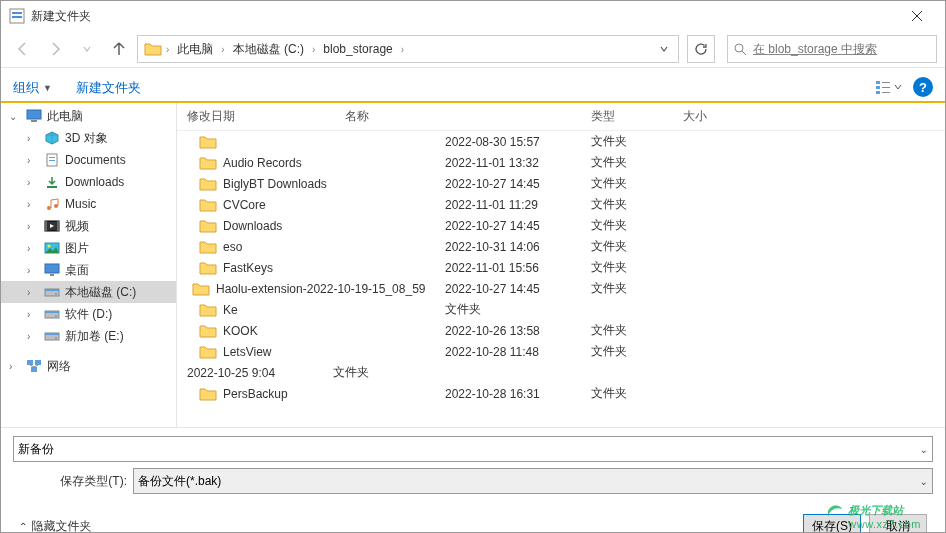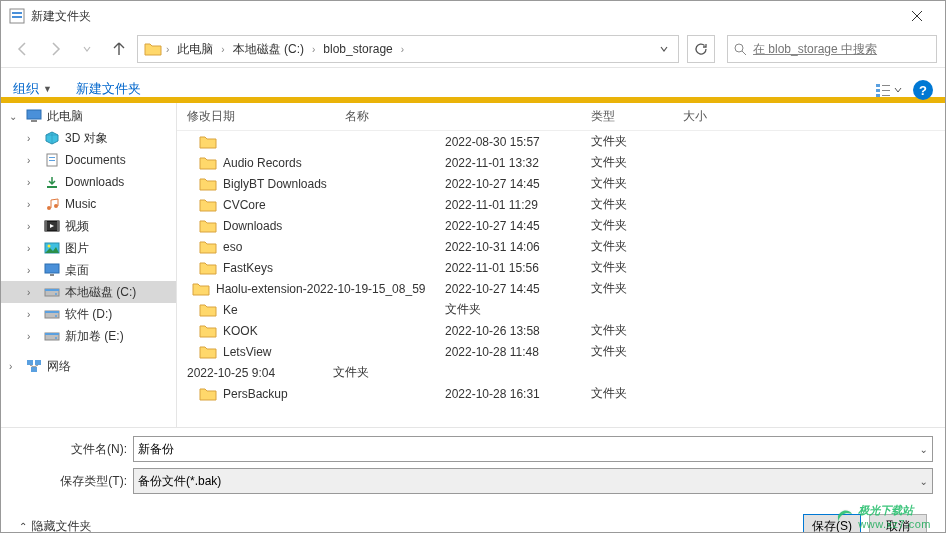--- a/index.html
+++ b/index.html
@@ -16,21 +16,21 @@
 .breadcrumb-bar .folder-icon-small { width: 22px; height: 22px; display: flex; align-items: center; justify-content: center; margin-left: 2px; }
 .breadcrumb-bar .crumb { padding: 0 6px; height: 26px; display: flex; align-items: center; font-size: 12px; color: #333; }
 .breadcrumb-bar .crumb-sep { color: #888; font-size: 10px; padding: 0 2px; }
 .breadcrumb-bar .spacer { flex: 1; }
 .breadcrumb-bar .dropdown-chev { width: 24px; height: 26px; display: flex; align-items: center; justify-content: center; color: #666; }
 .refresh-btn { width: 28px; height: 28px; border: 1px solid #ccc; display: flex; align-items: center; justify-content: center; margin-left: 4px; }
 .search-box { width: 210px; height: 28px; border: 1px solid #ccc; margin-left: 8px; display: flex; align-items: center; padding: 0 6px; font-size: 12px; color: #888; text-decoration: underline; }
 .search-box .search-icon { margin-right: 6px; }
 .search-box input { border: none; outline: none; flex: 1; font-size: 12px; color: #333; }
 
-.toolbar { height: 36px; border-top: 1px solid #e5e5e5; border-bottom: 6px solid #eab308; display: flex; align-items: flex-start; padding: 12px 12px; font-size: 13px; }
+.toolbar { height: 36px; border-top: 1px solid #e5e5e5; border-bottom: 2px solid #eab308; display: flex; align-items: flex-end; padding: 4px 12px; font-size: 13px; }
 .toolbar .tb-item { color: #0066cc; margin-right: 24px; display: flex; align-items: center; cursor: default; }
 .toolbar .tb-item .chev { font-size: 9px; margin-left: 4px; color: #555; }
 .toolbar .tb-right { margin-left: auto; display: flex; align-items: center; gap: 10px; }
 .toolbar .view-btn { display: flex; align-items: center; color: #555; }
 .toolbar .help-btn { width: 20px; height: 20px; border-radius: 50%; background: #0078d4; color: #fff; display: flex; align-items: center; justify-content: center; font-size: 13px; font-weight: bold; }
 
 .main { display: flex; height: 324px; }
 .sidebar { width: 176px; border-right: 1px solid #e5e5e5; overflow: hidden; padding-top: 2px; }
 .sidebar .tree-item { height: 22px; display: flex; align-items: center; padding-left: 8px; font-size: 12px; color: #333; gap: 4px; }
 .sidebar .tree-item.indent1 { padding-left: 26px; }
@@ -60,21 +60,21 @@
 .field-row .combo.type-combo { background: #efefef; }
 .field-row input.filename-input { width: 100%; border: none; outline: none; font-size: 12px; background: transparent; }
 
 .footer { height: 44px; display: flex; align-items: center; padding: 0 18px; }
 .footer .hide-folders { font-size: 12px; color: #333; display: flex; align-items: center; gap: 4px; }
 .footer .hide-folders .chev-up { font-size: 10px; }
 .footer .buttons { margin-left: auto; display: flex; gap: 8px; }
 .footer button { width: 58px; height: 24px; font-size: 12px; border: 1px solid #adadad; background: #e1e1e1; cursor: pointer; }
 .footer button.primary { border: 1px solid #0078d4; }
 
-.watermark { position: absolute; right: 14px; bottom: 2px; font-size: 11px; color: #2abf6f; display: flex; align-items: center; gap: 4px; pointer-events: none; opacity: 0.9; }
+.watermark { position: absolute; right: 24px; bottom: 2px; font-size: 11px; color: #2abf6f; display: flex; align-items: flex-start; gap: 4px; pointer-events: none; opacity: 0.9; }
 .watermark .wm-site { color: #27ae60; letter-spacing: 0.5px; }
 .watermark svg { filter: drop-shadow(0 0 1px rgba(0,0,0,0.1)); }
 
 svg { display: block; }
 </style>
 </head>
 <body>
 
 <div class="titlebar">
   <span class="app-icon">
@@ -479,21 +479,20 @@
     <div class="cell col-date">2022-10-28 16:31</div>
     <div class="cell col-type">文件夹</div>
     <div class="cell col-size"></div>
         </div>
       </div>
   </div>
 </div>
 
 <div class="bottom-panel">
   <div class="field-row">
-    <div class="label">文件名(N):</div>
     <div class="combo">
       <input class="filename-input" type="text" value="新备份" style="">
       <span class="combo-chev">⌄</span>
     </div>
   </div>
   <div class="field-row">
     <div class="label">保存类型(T):</div>
     <div class="combo type-combo">
       <span>备份文件(*.bak)</span>
       <span class="combo-chev">⌄</span>

